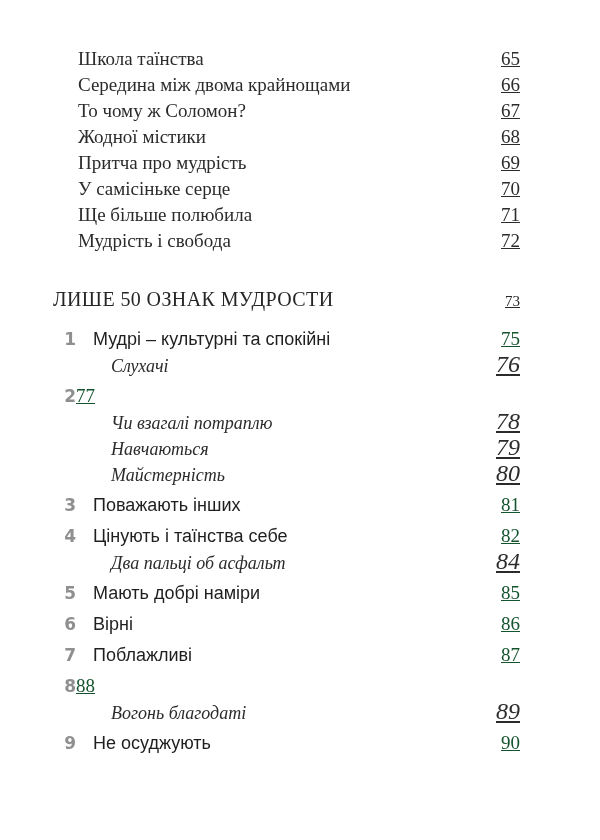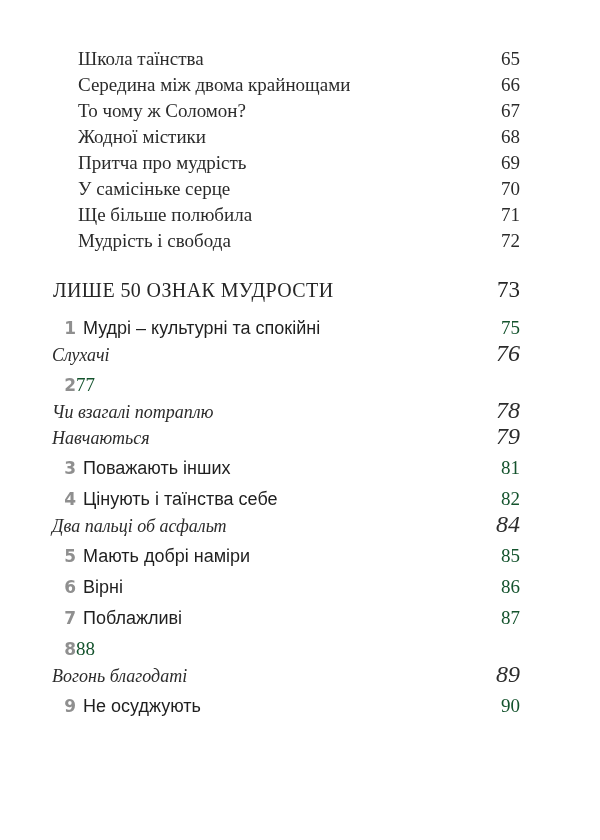--- a/index.html
+++ b/index.html
@@ -20,71 +20,71 @@
     height: 840px;
     padding-top: 46px;
     background: #ffffff;
   }
   .row {
     display: flex;
     align-items: baseline;
     padding-right: 80px;
   }
   .row .flex-title { flex: 1 1 auto; }
-  .row .pnum { flex: 0 0 auto; white-space: nowrap; }
+  .row .pnum { flex: 0 0 auto; white-space: nowrap; text-decoration: underline; }
 
   
   .intro-row {
     padding-left: 78px;
     font-size: 19px;
     line-height: 26px;
     color: #2b2b2b;
   }
   .intro-row .pnum { font-size: 19px; }
 
   
   .heading-row {
     padding-left: 53px;
-    margin-top: 22px;
+    margin-top: 32px;
     font-size: 20px;
     line-height: 27px;
     letter-spacing: 0.4px;
     color: #262626;
   }
-  .heading-row .pnum { font-size: 23px; letter-spacing: 0; }
+  .heading-row .pnum { font-size: 15px; letter-spacing: 0; }
 
   
   .chapters { margin-top: 11px; }
   .ch-row {
     padding-left: 57px;
     font-size: 18px;
     line-height: 25px;
     margin-top: 5px;
     font-family: "Liberation Sans", sans-serif;
     color: #1f1f1f;
   }
   .ch-num {
     flex: 0 0 auto;
     width: 19px;
     text-align: right;
     font-family: "DejaVu Sans", sans-serif;
     font-weight: bold;
     font-size: 17px;
     color: #8f8f8f;
   }
-  .ch-title { margin-left: 7px; }
+  .ch-title { margin-left: 17px; }
   .ch-row .pnum {
     font-family: "Liberation Serif", serif;
     font-size: 19px;
     color: #14532d;
   }
 
   
   .sub-row {
-    padding-left: 52px;
+    padding-left: 111px;
     font-size: 18px;
     line-height: 24px;
     font-style: italic;
     color: #2b2b2b;
   }
   .sub-row .pnum { font-size: 24px; font-style: italic; }
 </style>
 </head>
 <body>
 
@@ -145,20 +145,24 @@
         <span class="pnum">77</span>
       </div>
       <div class="row sub-row">
         <span class="flex-title">Чи взагалі потраплю</span>
         <span class="pnum">78</span>
       </div>
       <div class="row sub-row">
         <span class="flex-title">Навчаються</span>
         <span class="pnum">79</span>
       </div>
+      <div class="row sub-row">
+        <span class="flex-title">Майстерність</span>
+        <span class="pnum">80</span>
+      </div>
       <div class="row ch-row">
         <span class="ch-num">3</span>
         <span class="ch-title flex-title">Поважають інших</span>
         <span class="pnum">81</span>
       </div>
       <div class="row ch-row">
         <span class="ch-num">4</span>
         <span class="ch-title flex-title">Цінують і таїнства себе</span>
         <span class="pnum">82</span>
       </div>

